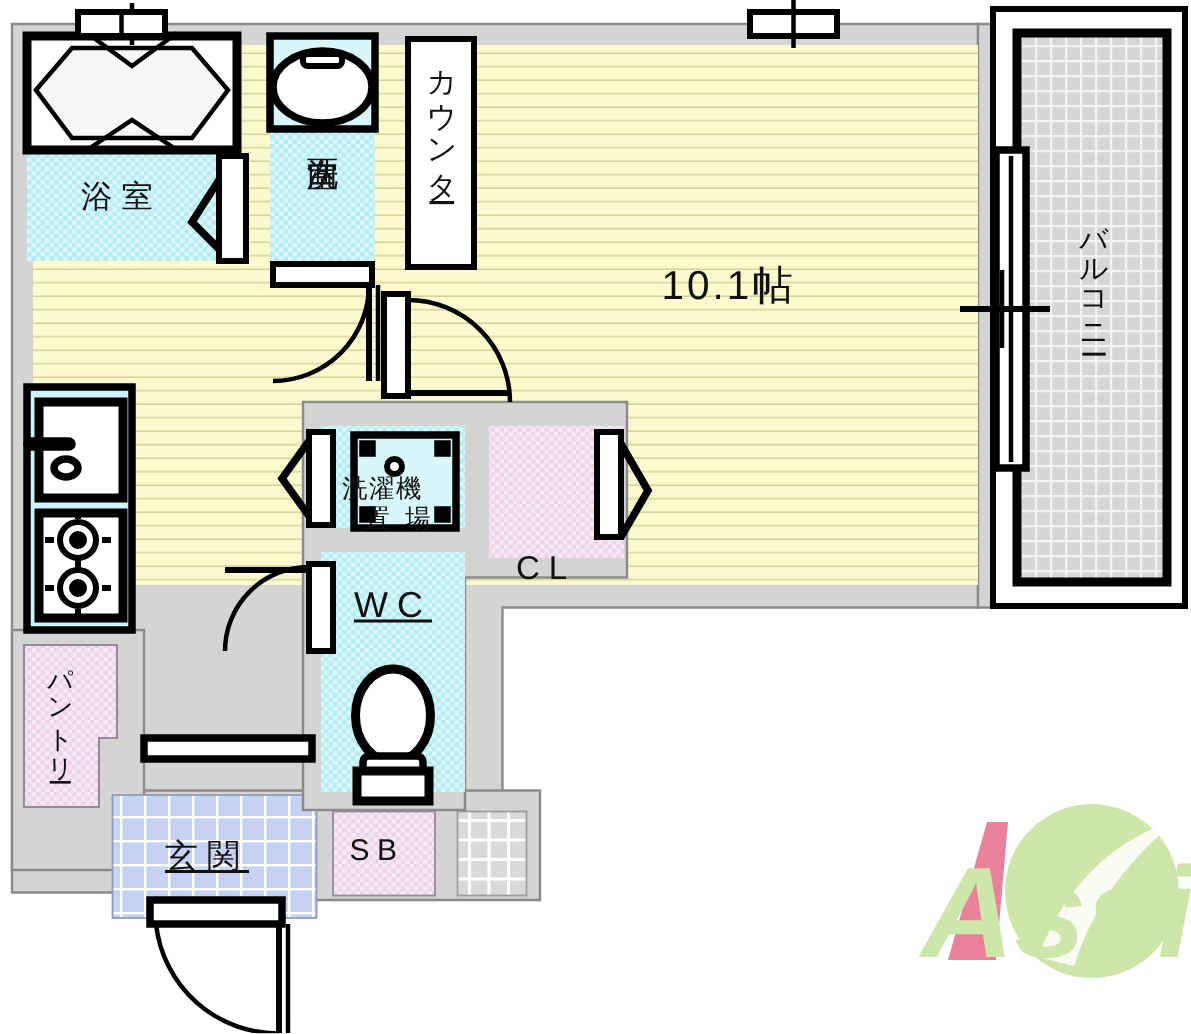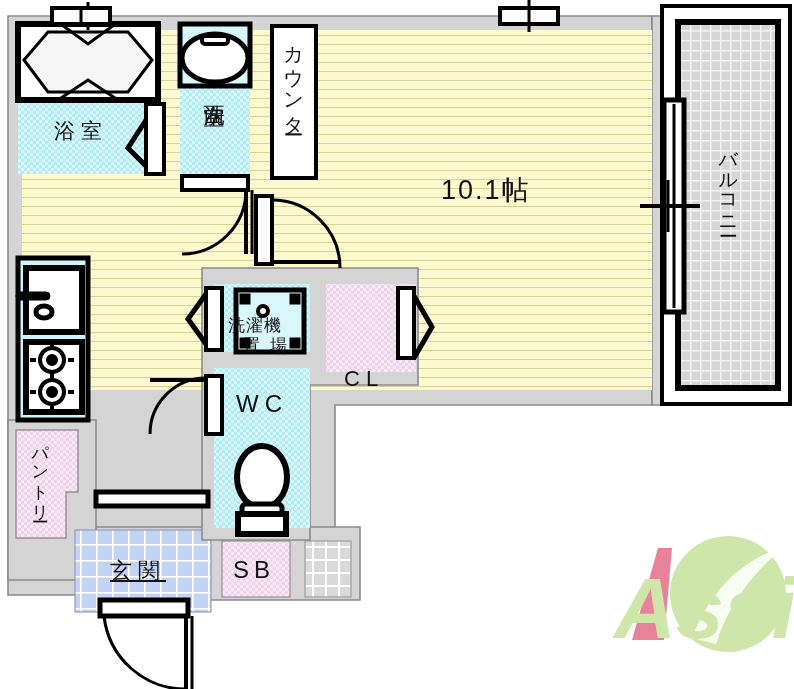--- a/index.html
+++ b/index.html
@@ -216,27 +216,27 @@
 
   <div class="lbl" style="left:441px;top:190px;font-size:27px;letter-spacing:2px;transform:translateY(-50%);text-align:right;">10.1帖</div>
 
   <div class="lbl vlbl" style="left:718px;top:138px;font-size:19px;line-height:1.12;">バルコニー</div>
 
   <div class="lbl" style="left:228px;top:314px;font-size:17px;letter-spacing:1px;font-family:Liberation Mono, monospace;">洗濯機</div>
   <div class="lbl" style="left:243px;top:334px;font-size:17px;letter-spacing:10px;">置場</div>
 
   <div class="lbl" style="left:344px;top:318px;font-size:22px;letter-spacing:6px;margin-top:48px;">CL</div>
 
-  <div class="lbl" style="left:236px;top:390px;font-size:24px;letter-spacing:6px;">WC</div>
+  <div class="lbl" style="left:236px;top:390px;font-size:24px;letter-spacing:6px;text-decoration:underline;">WC</div>
 
   <div class="lbl vlbl" style="left:30px;top:434px;font-size:17px;line-height:1.1;">パントリー</div>
 
   <div class="lbl" style="left:110px;top:556px;font-size:22px;letter-spacing:6px;text-decoration:underline;">玄関</div>
 
-  <div class="lbl" style="left:233px;top:556px;font-size:24px;letter-spacing:5px;">SB</div>
+  <div class="lbl" style="left:233px;top:556px;font-size:20px;letter-spacing:5px;">SB</div>
 
   <svg width="200" height="140" style="position:absolute;left:600px;top:520px;" viewBox="0 0 200 140">
     <path d="M70 72 A58 58 0 1 1 168 116 A58 58 0 0 1 70 72 Z" fill="#cfe6ab"></path>
     <path d="M92 118 C112 66 146 38 186 26 C152 52 128 86 116 124 Z" fill="#ffffff" opacity="0.85"></path>
     <path d="M32 120 L58 28 H72 L64 120 Z" fill="#e8829b"></path>
     <text x="14" y="118" font-family="Liberation Sans, sans-serif" font-size="86" font-weight="bold" font-style="italic" fill="#cfe6ab">Assist</text>
   </svg>
 
 </div>
 

